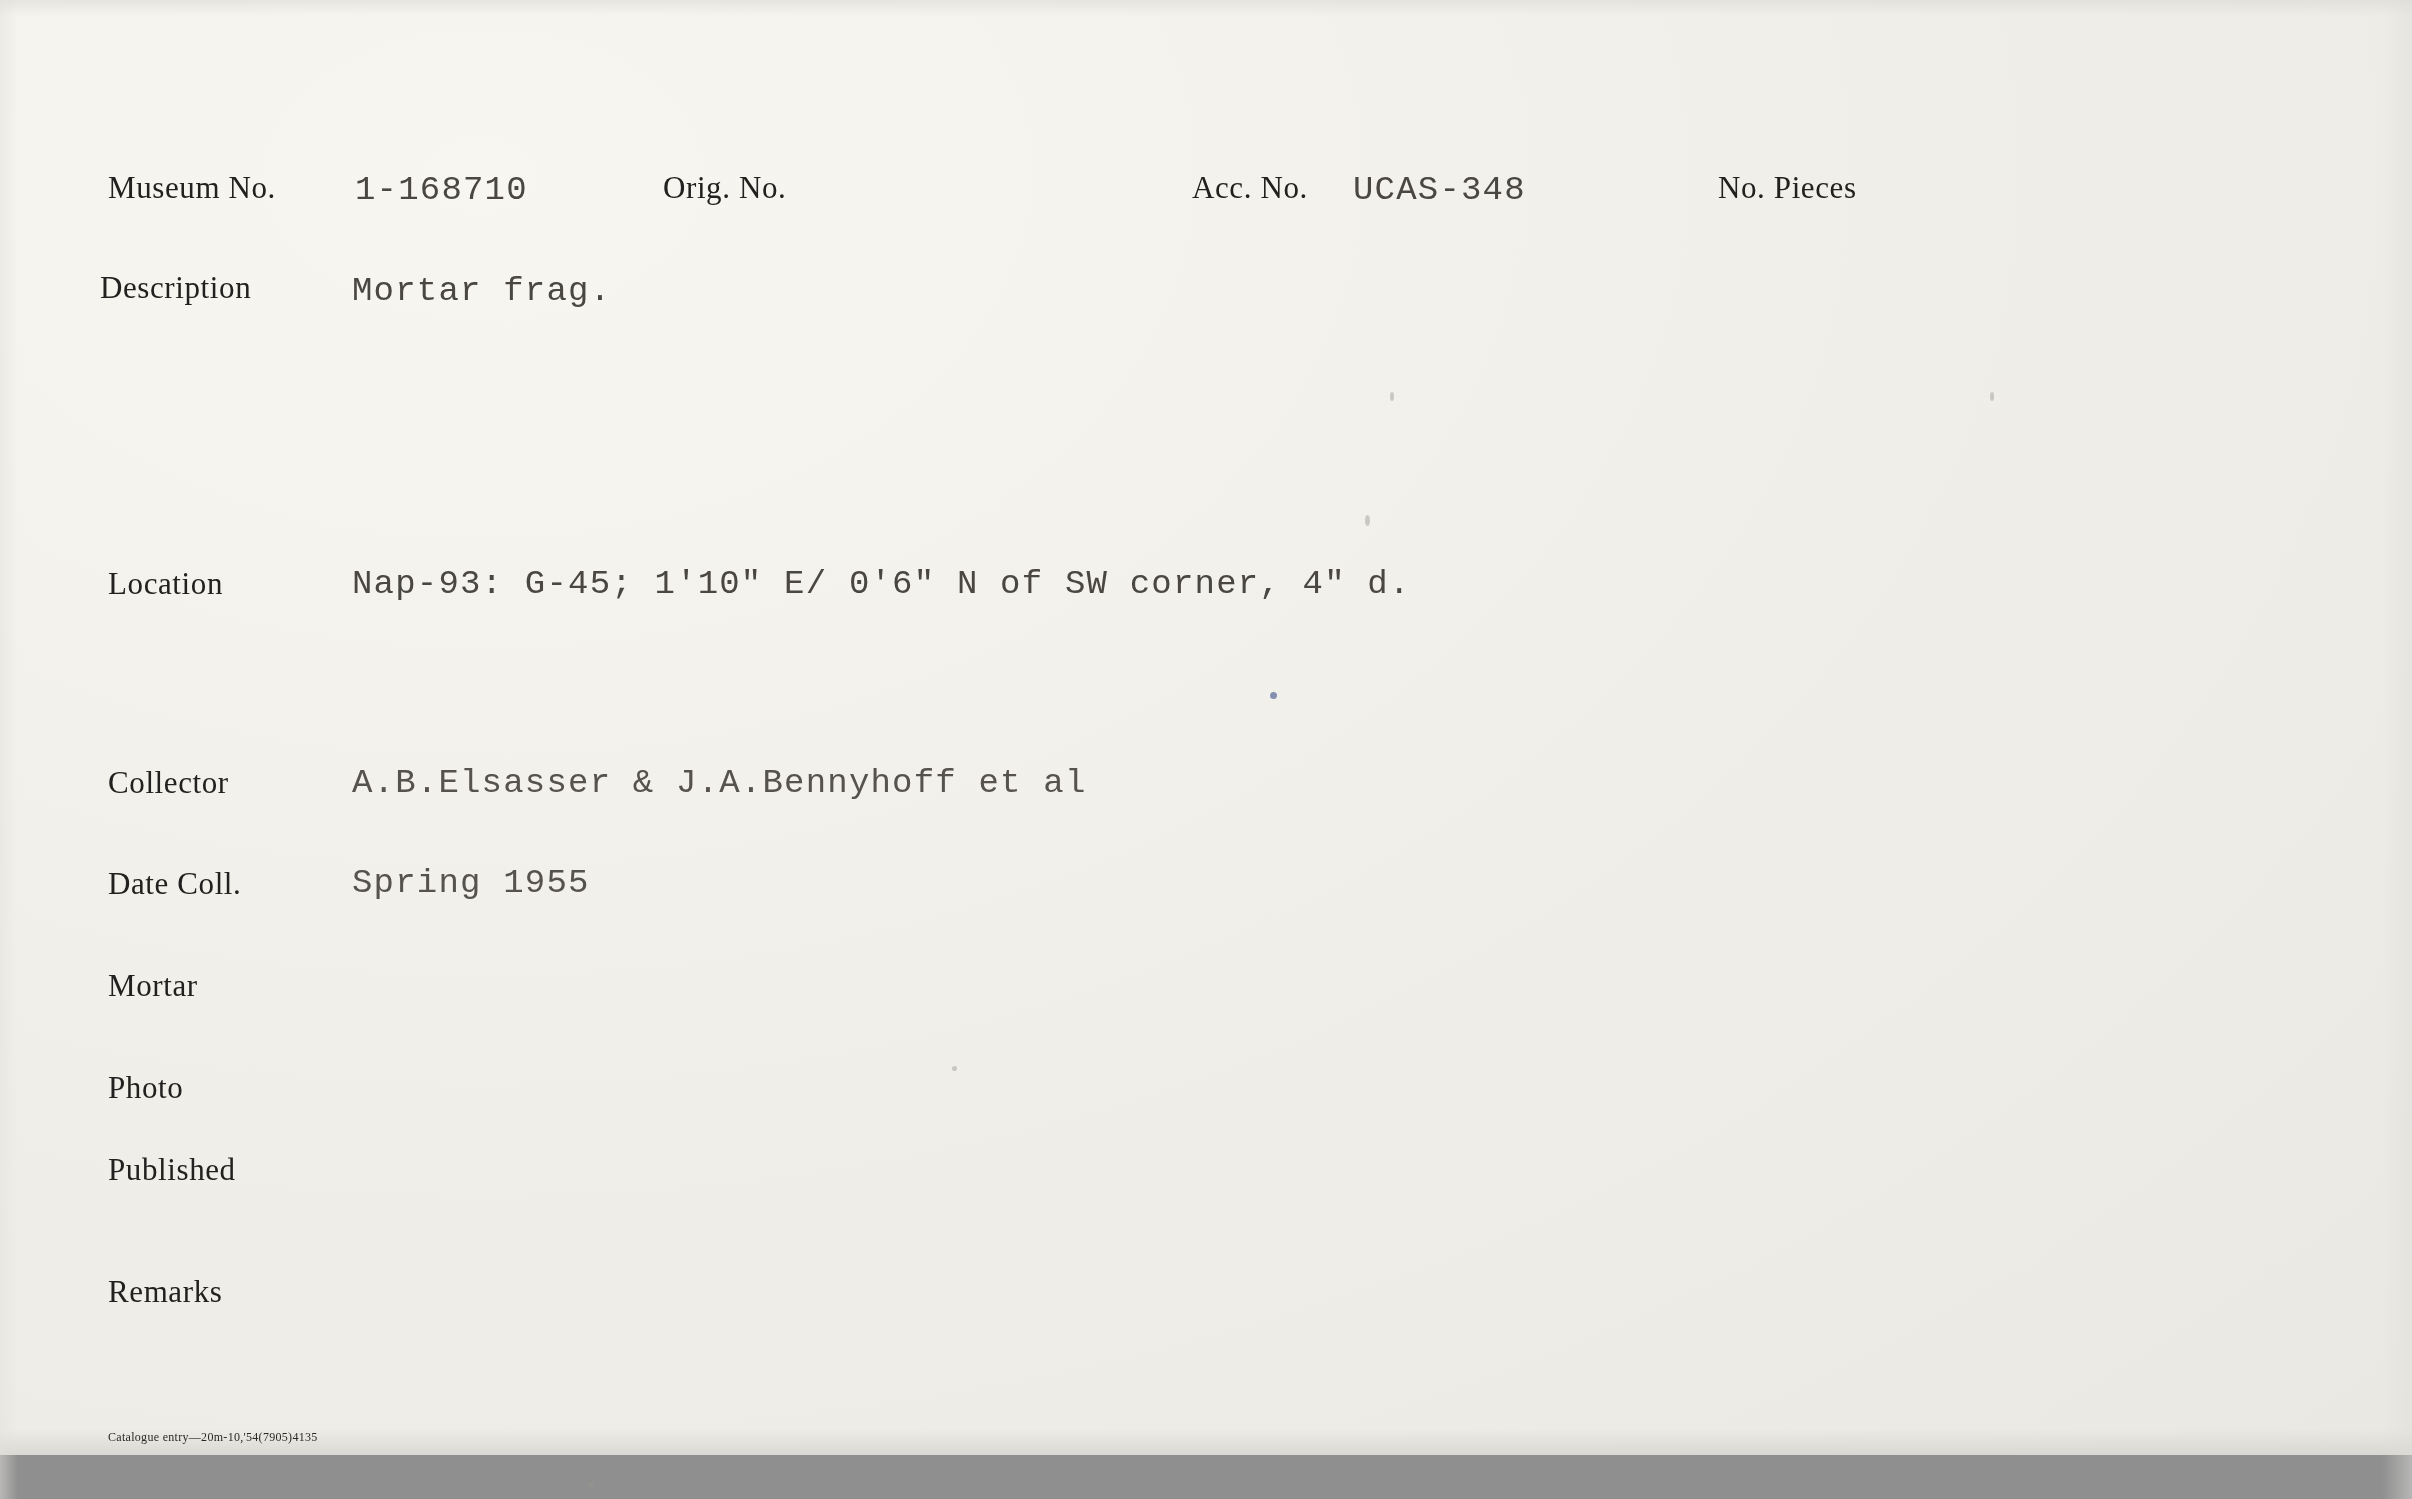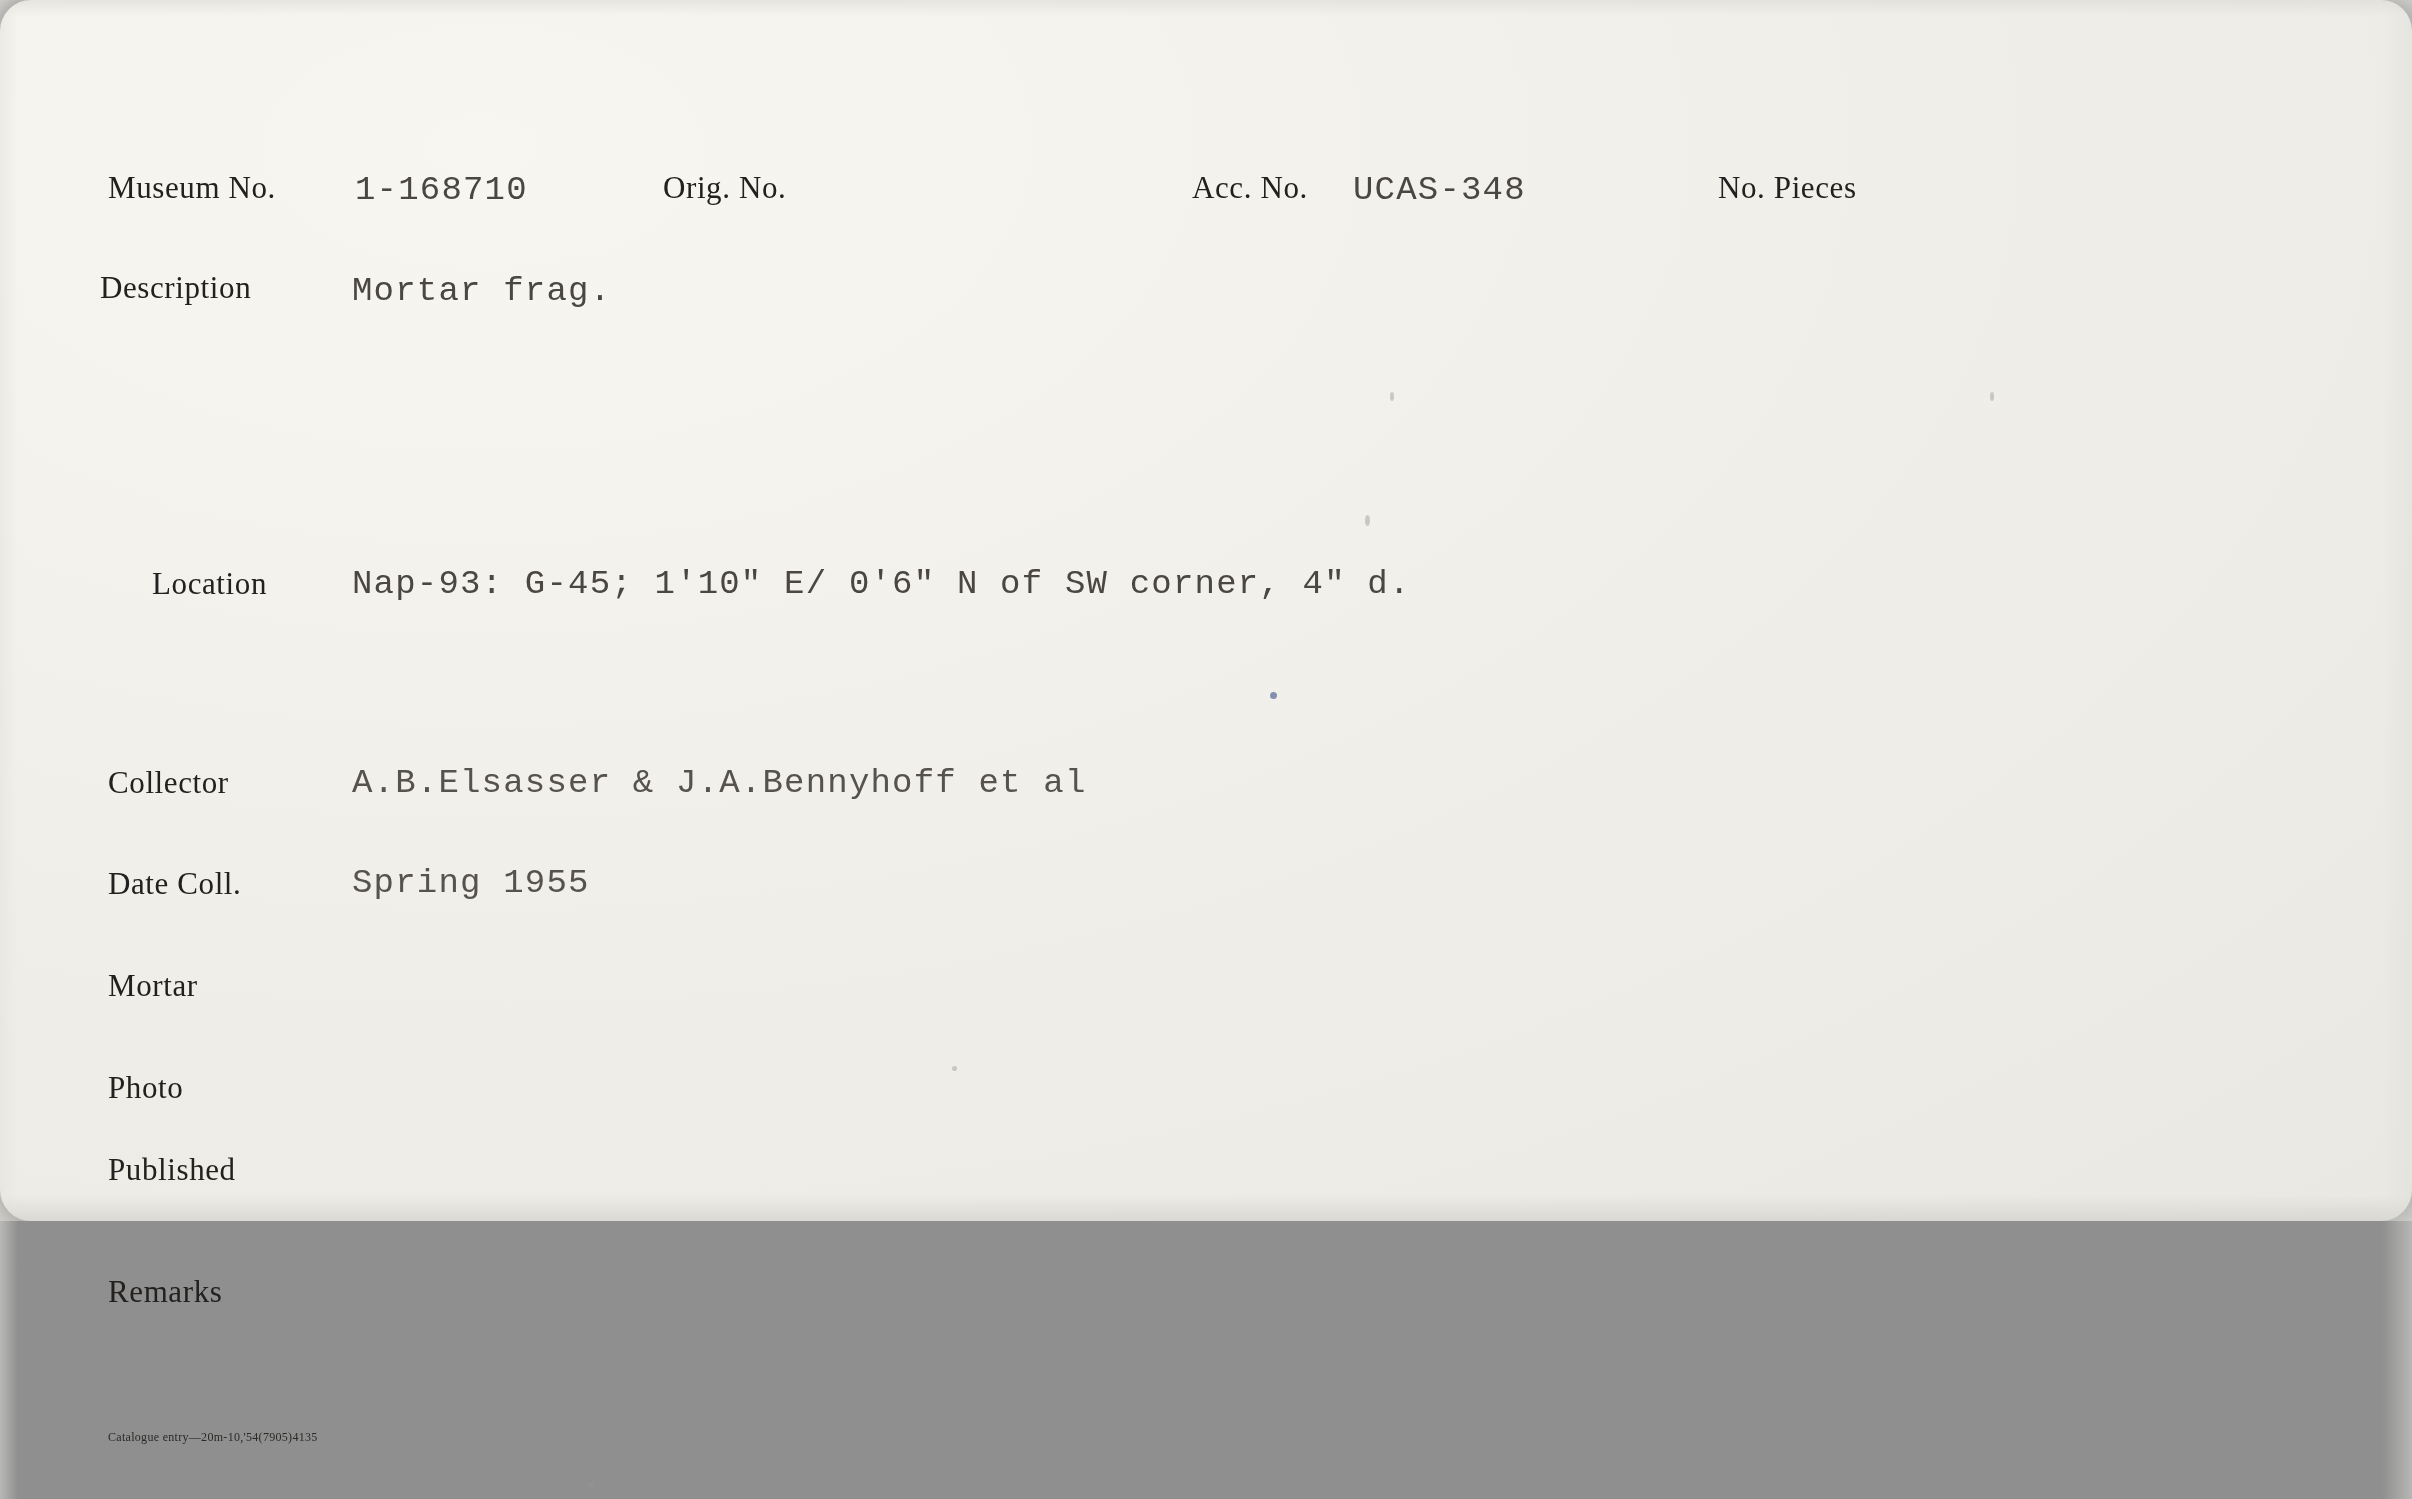--- a/index.html
+++ b/index.html
@@ -10,25 +10,24 @@
   body {
     width: 2412px;
     height: 1499px;
     overflow: hidden;
   }
   .card {
     position: absolute;
     left: 0;
     top: 0;
     width: 2412px;
-    height: 1221px;
+    height: 1455px;
     background: #f2f1ec;
     background-image:
       radial-gradient(ellipse at 20% 12%, #f7f6f1 0%, #efeee9 55%, #e9e8e2 100%);
-    border-radius: 31px;
   }
   
   .edge-top {
     position: absolute; left: 0; top: 0; width: 2412px; height: 16px;
     background: linear-gradient(to bottom, #d9d8d2, rgba(242,241,236,0));
     opacity: .55;
   }
   .edge-bottom {
     position: absolute; left: 0; bottom: 0; width: 2412px; height: 26px;
     background: linear-gradient(to top, #cfcec8, rgba(242,241,236,0));
@@ -100,21 +99,21 @@
 
   <div class="printed" style="left:1192px; top:170px;">Acc. No.</div>
   <div class="typed" style="left:1353px; top:171px;">UCAS-348</div>
 
   <div class="printed" style="left:1718px; top:170px;">No. Pieces</div>
   <div class="typed" style="left:1940px; top:171px;"></div>
 
   <div class="printed" style="left:100px; top:270px;">Description</div>
   <div class="typed" style="left:352px; top:272px;">Mortar frag.</div>
 
-  <div class="printed" style="left:108px; top:566px;margin-left:44px;">Location</div>
+  <div class="printed" style="left:108px; top:566px;">Location</div>
   <div class="typed" style="left:352px; top:565px;">Nap-93: G-45; 1'10" E/ 0'6" N of SW corner, 4" d.</div>
 
   <div class="printed" style="left:108px; top:765px;">Collector</div>
   <div class="typed faint" style="left:352px; top:764px;">A.B.Elsasser &amp; J.A.Bennyhoff et al</div>
 
   <div class="printed" style="left:108px; top:866px;">Date Coll.</div>
   <div class="typed faint" style="left:352px; top:864px;">Spring 1955</div>
 
   <div class="printed" style="left:108px; top:968px;">Mortar</div>
 

